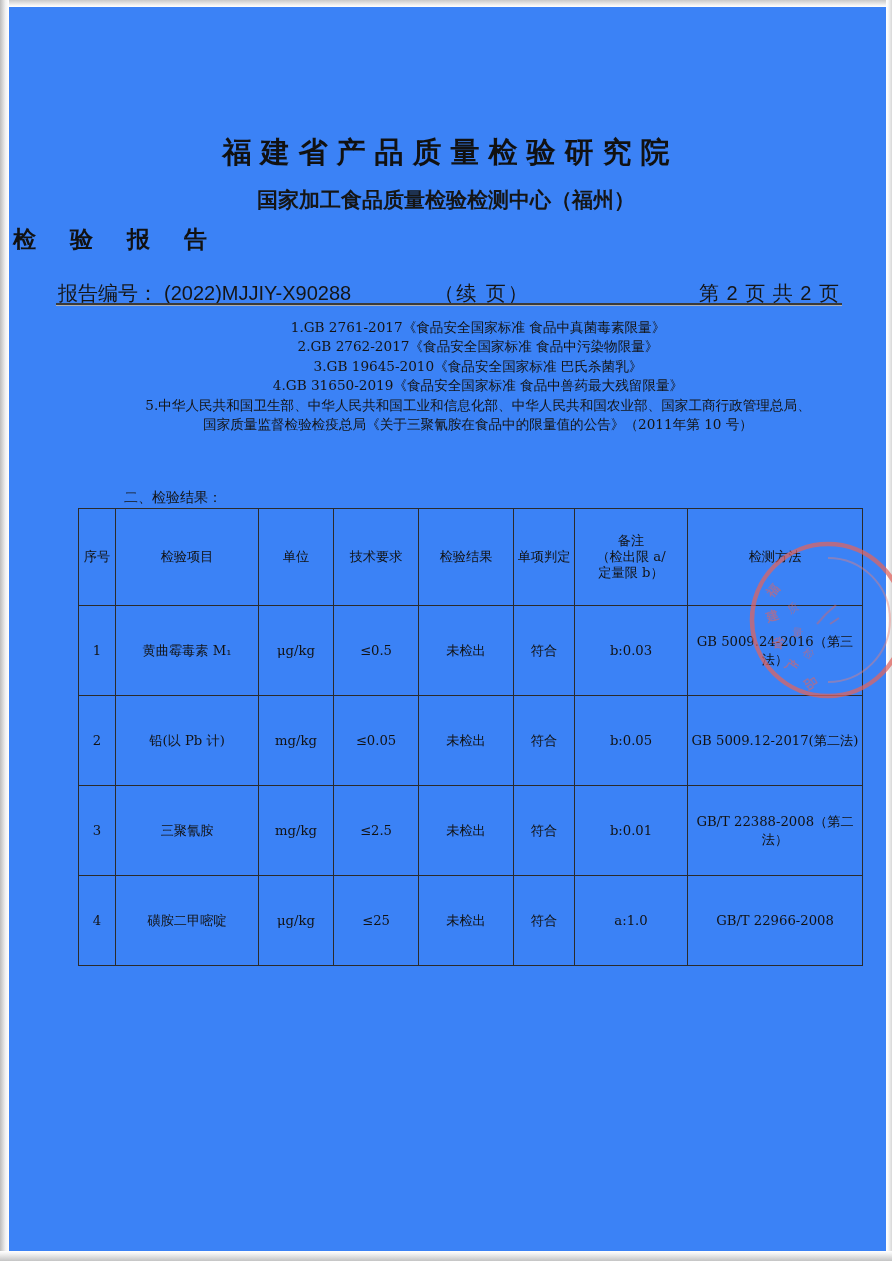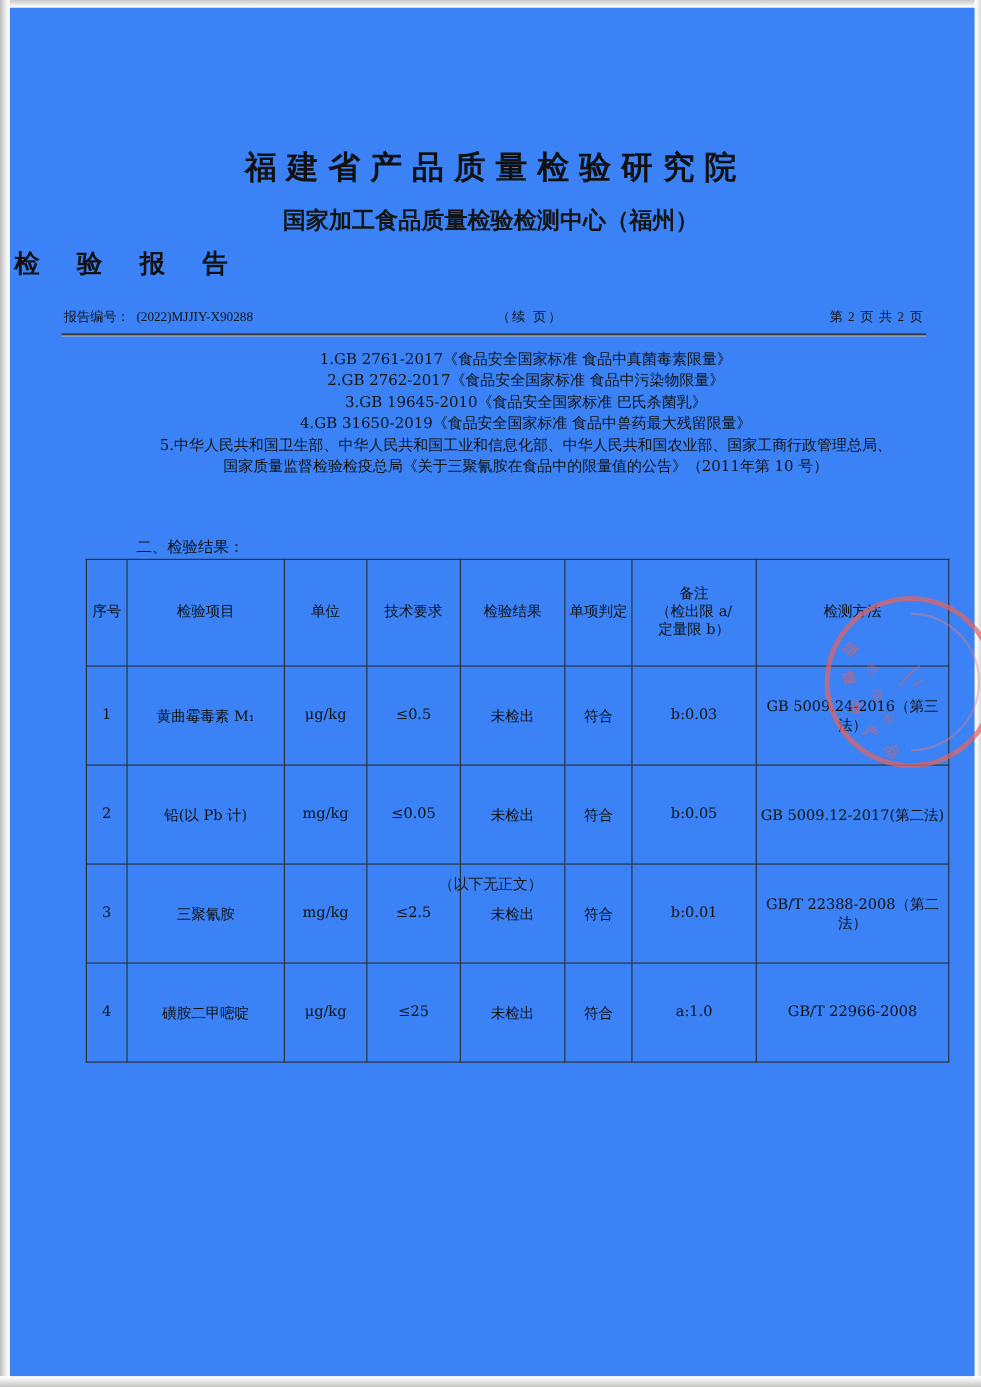--- a/index.html
+++ b/index.html
@@ -81,23 +81,23 @@
     color: #111;
     font-family: "DejaVu Serif", "Liberation Serif", serif;
     text-indent: 13px;
   }
 
   .meta-row {
     position: absolute;
     left: 58px; top: 280px;
     width: 782px;
     height: 20px;
-    font-size: 12px;
+    font-size: 20px;
     color: #151515;
-    font-family: Liberation Serif, serif;
+    font-family: Liberation Sans, sans-serif;
   }
   .meta-left {
     position: absolute;
     left: 0; top: 0;
     white-space: nowrap;
   }
   .meta-left .label { margin-right: 6px; }
   .meta-left .value { letter-spacing: 0px; }
   .meta-center {
     position: absolute;
@@ -319,21 +319,20 @@
           <td>≤25</td>
           <td>未检出</td>
           <td>符合</td>
           <td>a:1.0</td>
           <td>GB/T 22966-2008</td>
         </tr>
       </tbody>
     </table>
   </div>
 
-  <div class="footer-note">（以下无正文）</div>
 
   <div class="seal">
     <svg width="168" height="168" viewBox="0 0 168 168" xmlns="http://www.w3.org/2000/svg">
       <circle cx="84" cy="84" r="76" fill="none" stroke="#e2645f" stroke-width="4.5"></circle>
       <path d="M84 22 A62 62 0 0 1 84 146" fill="none" stroke="#e8807b" stroke-width="2" opacity="0.6"></path>
       <g fill="#e2645f" opacity="0.78" font-family="DejaVu Serif, serif" font-size="12.5" font-weight="bold">
         <text transform="translate(28,62) rotate(-48)">福</text>
         <text transform="translate(24,86) rotate(-20)">建</text>
         <text transform="translate(27,110) rotate(10)">省</text>
         <text transform="translate(40,130) rotate(34)">产</text>

